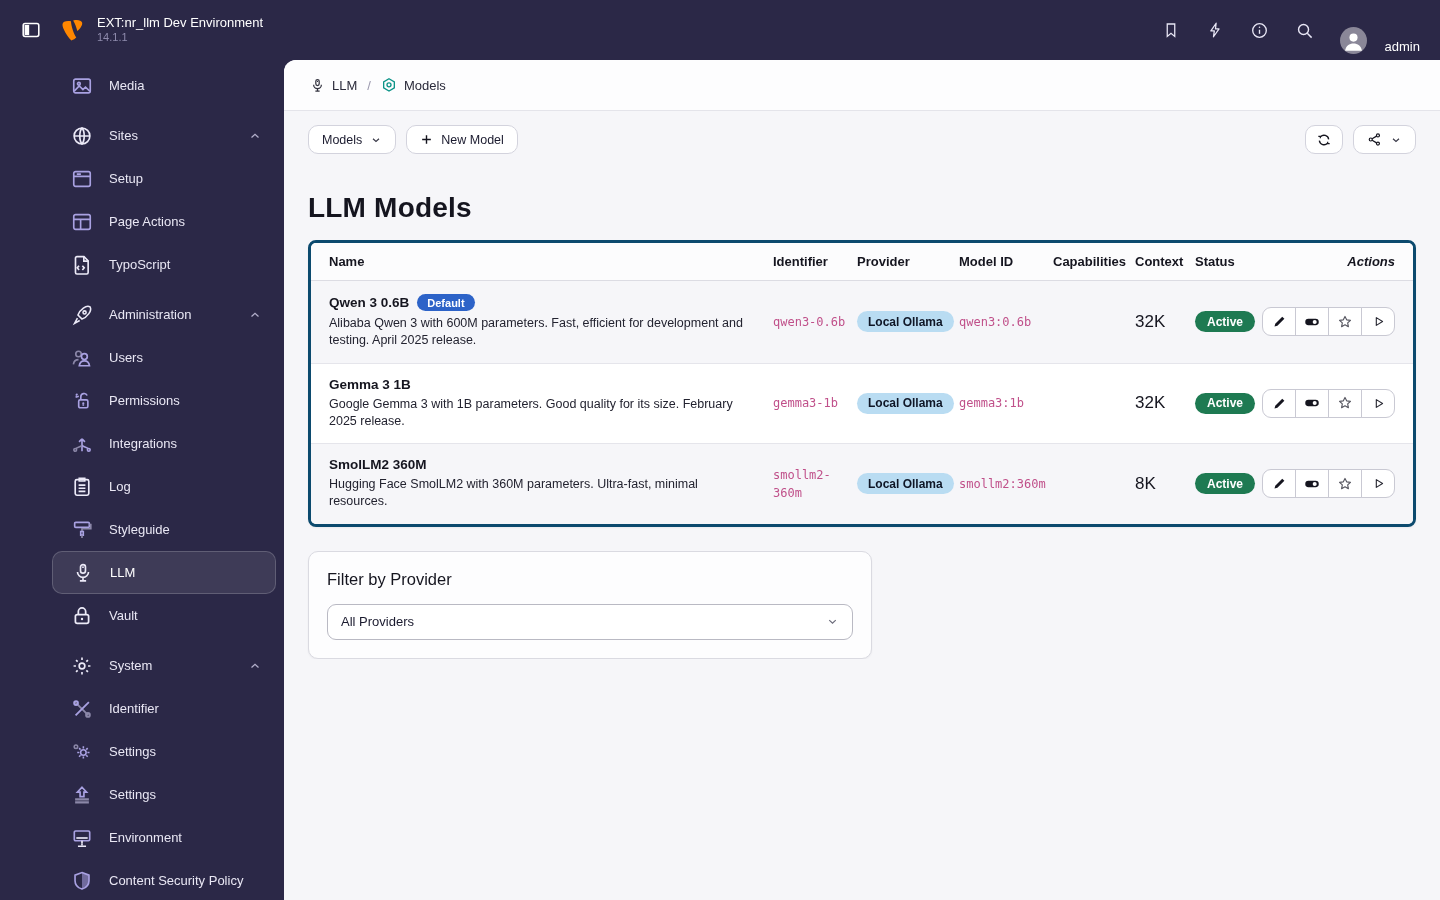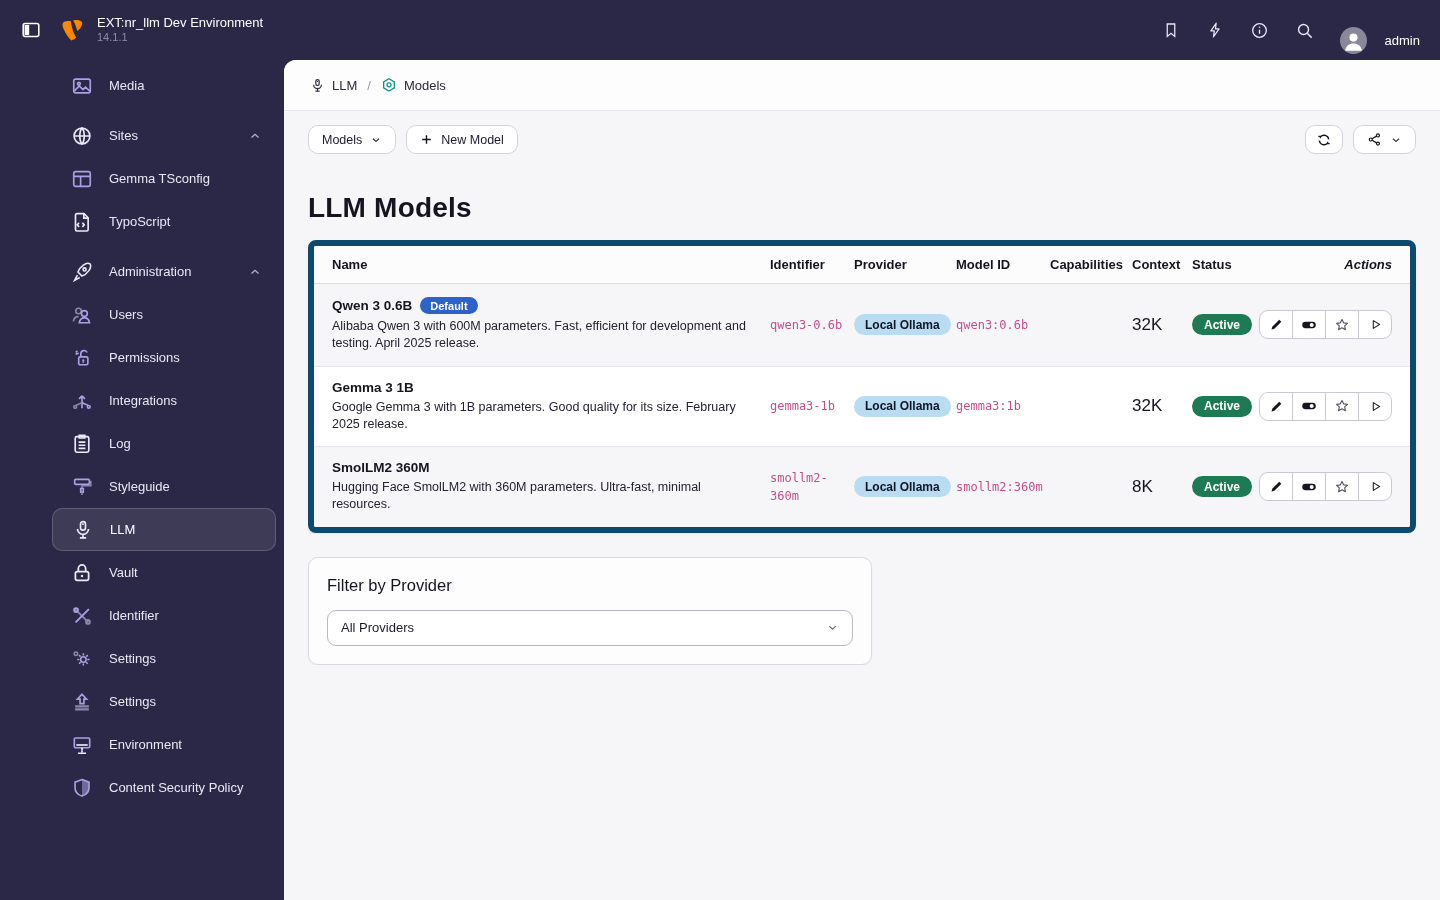--- a/index.html
+++ b/index.html
@@ -8,21 +8,21 @@
 
   
   .topbar { height:60px; display:flex; align-items:center; justify-content:space-between; padding:0 20px 0 16px; background:#2b2847; }
   .topbar-left { display:flex; align-items:center; gap:14px; }
   .tb-iconbtn { width:30px; height:30px; display:flex; align-items:center; justify-content:center; color:#fff; border-radius:6px; }
   .brand { display:flex; align-items:center; gap:12px; }
   .brand-text .t { font-size:13px; color:#ffffff; line-height:1.25; }
   .brand-text .v { font-size:11px; color:#8f8bad; line-height:1.25; }
   .topbar-right { display:flex; align-items:center; gap:26px; }
   .topbar-right .tbi { color:#e8e6f5; display:flex; align-items:center; }
-  .avatar-wrap { display:flex; align-items:center; gap:18px;margin-top:20px; }
+  .avatar-wrap { display:flex; align-items:flex-end; gap:18px;margin-top:20px; }
   .avatar { width:27px; height:27px; border-radius:50%; background:#8a8798; display:flex; align-items:center; justify-content:center; overflow:hidden; }
   .username { color:#ffffff; font-size:13px; }
 
   
   .layout { display:flex; height:840px;margin-left:44px; }
   .sidebar { width:240px; background:#2b2847; padding:4px 0 0 0; flex-shrink:0; }
   .sb-item { height:43px; display:flex; align-items:center; padding:0 14px 0 18px; cursor:pointer; margin:0 8px; border-radius:10px; }
   .sb-item .sbi { width:23px; height:23px; flex-shrink:0; display:flex; align-items:center; justify-content:center; }
   .sb-item .sbl { margin-left:16px; font-size:13px; color:#e9e7f4; flex:1; }
   .sb-item .chev { color:#b3b0cb; display:flex; }
@@ -40,21 +40,21 @@
 
   .docheader { height:57px; display:flex; align-items:center; justify-content:space-between; padding:0 24px; flex-shrink:0; }
   .pill-btn { display:inline-flex; align-items:center; gap:8px; height:29px; padding:0 13px; background:#ffffff; border:1px solid #d3d3dd; border-radius:10px; font-size:12.5px; color:#1a1a2e; cursor:pointer; }
   .dh-left, .dh-right { display:flex; gap:10px; align-items:center; }
   .icon-only { padding:0 10px; }
 
   .module-body { padding:14px 24px 0 24px; overflow:hidden; }
   h1.page-title { font-size:28px; font-weight:600; color:#15151f; letter-spacing:.2px; margin:10px 0 16px 0; }
 
   
-  .tcard { background:#ffffff; border:6px solid #0c4a6e; border-radius:8px; box-shadow:0 1px 2px rgba(20,20,40,.05); overflow:hidden; }
+  .tcard { background:#ffffff; border:3px solid #0c4a6e; border-radius:8px; box-shadow:0 1px 2px rgba(20,20,40,.05); overflow:hidden; }
   .tgrid { display:grid; grid-template-columns:minmax(0,1fr) 84px 102px 94px 82px 60px 66px 134px; align-items:center; padding:0 18px; }
   .thead { height:38px; border-bottom:1px solid #dcdce3; background:#fcfcfd; }
   .thead .th { font-size:13px; font-weight:700; color:#15151f; }
   .th-actions { text-align:right;font-style:italic; }
   .trow { border-bottom:1px solid #e5e5eb; padding-top:13px; padding-bottom:13px; }
   .trow:last-child { border-bottom:none; }
   .trow.striped { background:#f6f6f9; }
   .name-cell { padding-right:14px; }
   .name-line { display:flex; align-items:center; gap:8px; margin-bottom:4px; }
   .mname { font-size:13.5px; font-weight:700; color:#15151f; }
@@ -162,29 +162,38 @@
           </svg>
         </span>
       <span class="sbl">Sites</span>
       <span class="chev">
           <svg width="14" height="14" viewBox="0 0 24 24" fill="none" stroke="currentColor" stroke-width="2.2">
             <path d="M6 14.5 12 9l6 5.5"></path>
           </svg>
         </span>
     </div>
 
+    <div class="sb-item">
+      <span class="sbi icp">
+          <svg width="22" height="22" viewBox="0 0 24 24" fill="none" stroke="currentColor" stroke-width="1.8">
+            <rect x="3" y="4" width="18" height="16" rx="2"></rect>
+            <path d="M3 9.2h18M6.3 6.6h4.5"></path>
+          </svg>
+        </span>
+      <span class="sbl">Setup</span>
+    </div>
 
     <div class="sb-item">
       <span class="sbi icp">
           <svg width="22" height="22" viewBox="0 0 24 24" fill="none" stroke="currentColor" stroke-width="1.8">
             <rect x="3" y="4" width="18" height="16" rx="2"></rect>
             <path d="M3 9.2h18M10.5 9.2V20"></path>
           </svg>
         </span>
-      <span class="sbl">Gemma TSconfig</span>
+      <span class="sbl">Page Actions</span>
     </div>
 
     <div class="sb-item">
       <span class="sbi icw">
           <svg width="22" height="22" viewBox="0 0 24 24" fill="none" stroke="currentColor" stroke-width="1.8">
             <path d="M6.5 2.8h7.6l4.6 4.6v12.8a1.6 1.6 0 0 1-1.6 1.6H6.5a1.6 1.6 0 0 1-1.6-1.6V4.4a1.6 1.6 0 0 1 1.6-1.6z"></path>
             <path d="M14 2.8v5h5M8.8 12.8l-2 2.3 2 2.3M12.4 12.8l2 2.3-2 2.3"></path>
           </svg>
         </span>
       <span class="sbl">TypoScript</span>
@@ -285,20 +294,34 @@
       <span class="sbi icw">
           <svg width="22" height="22" viewBox="0 0 24 24" fill="none" stroke="currentColor" stroke-width="1.9">
             <rect x="4.8" y="10.4" width="14.4" height="9.6" rx="2"></rect>
             <path d="M8 10.4V7.2a4 4 0 0 1 8 0v3.2"></path>
             <circle cx="12" cy="15.2" r="1.3" fill="currentColor" stroke="none"></circle>
           </svg>
         </span>
       <span class="sbl">Vault</span>
     </div>
 
+    <div class="sb-item gap">
+      <span class="sbi icw">
+          <svg width="22" height="22" viewBox="0 0 24 24" fill="none" stroke="currentColor" stroke-width="1.8">
+            <circle cx="12" cy="12" r="3.1"></circle>
+            <path d="M12 2.8v2.6M12 18.6v2.6M2.8 12h2.6M18.6 12h2.6M5.5 5.5l1.8 1.8M16.7 16.7l1.8 1.8M18.5 5.5l-1.8 1.8M7.3 16.7l-1.8 1.8"></path>
+          </svg>
+        </span>
+      <span class="sbl">System</span>
+      <span class="chev">
+          <svg width="14" height="14" viewBox="0 0 24 24" fill="none" stroke="currentColor" stroke-width="2.2">
+            <path d="M6 14.5 12 9l6 5.5"></path>
+          </svg>
+        </span>
+    </div>
 
     <div class="sb-item">
       <span class="sbi icp">
           <svg width="22" height="22" viewBox="0 0 24 24" fill="none" stroke="currentColor" stroke-width="2">
             <path d="M4.5 4.5 19 19" stroke="#8b87a8"></path>
             <path d="M19.5 4.5 5 19"></path>
             <circle cx="5.5" cy="5.5" r="2.1"></circle>
             <circle cx="18.5" cy="18.5" r="2.1" stroke="#8b87a8"></circle>
           </svg>
         </span>

